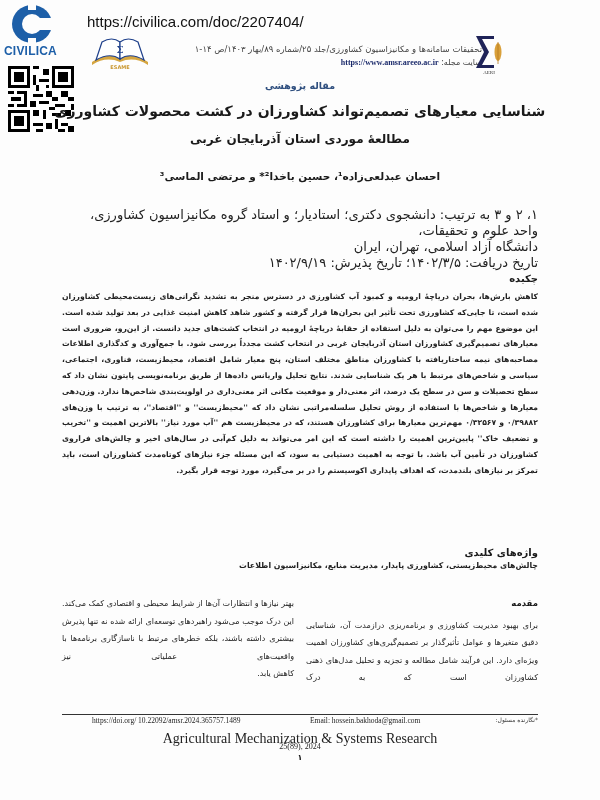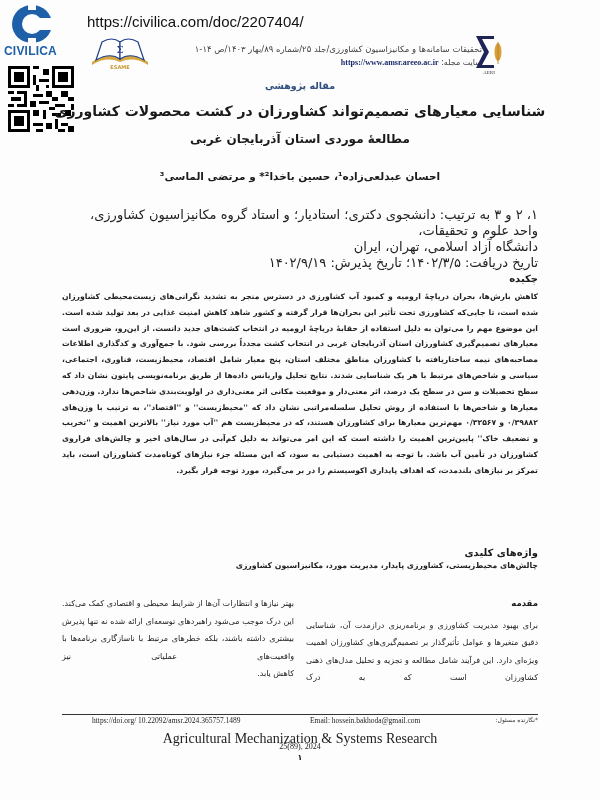--- a/index.html
+++ b/index.html
@@ -157,21 +157,21 @@
 <div class="abs affil">
   <div>۱، ۲ و ۳ به ترتیب: دانشجوی دکتری؛ استادیار؛ و استاد گروه مکانیزاسیون کشاورزی، واحد علوم و تحقیقات،</div>
   <div>دانشگاه آزاد اسلامی، تهران، ایران</div>
   <div>تاریخ دریافت: ۱۴۰۲/۳/۵؛ تاریخ پذیرش: ۱۴۰۲/۹/۱۹</div>
 </div>
 
 <div class="abs abs-head">چکیده</div>
 <div class="abs abs-body">کاهش بارش‌ها، بحران دریاچهٔ ارومیه و کمبود آب کشاورزی در دسترس منجر به تشدید نگرانی‌های زیست‌محیطی کشاورزان شده است، تا جایی‌که کشاورزی تحت تأثیر این بحران‌ها قرار گرفته و کشور شاهد کاهش امنیت غذایی در بعد تولید شده است. این موضوع مهم را می‌توان به دلیل استفاده از حقابهٔ دریاچهٔ ارومیه در انتخاب کشت‌های جدید دانست. از این‌رو، ضروری است معیارهای تصمیم‌گیری کشاورزان استان آذربایجان غربی در انتخاب کشت مجدداً بررسی شود. با جمع‌آوری و کدگذاری اطلاعات مصاحبه‌های نیمه ساختاریافته با کشاورزان مناطق مختلف استان، پنج معیار شامل اقتصاد، محیط‌زیست، فناوری، اجتماعی، سیاسی و شاخص‌های مرتبط با هر یک شناسایی شدند. نتایج تحلیل واریانس داده‌ها از طریق برنامه‌نویسی پایتون نشان داد که سطح تحصیلات و سن در سطح یک درصد، اثر معنی‌دار و موقعیت مکانی اثر معنی‌داری در اولویت‌بندی شاخص‌ها ندارد. وزن‌دهی معیارها و شاخص‌ها با استفاده از روش تحلیل سلسله‌مراتبی نشان داد که ''محیط‌زیست'' و ''اقتصاد''، به ترتیب با وزن‌های ۰/۳۹۸۸۲ و ۰/۳۲۵۶۷ مهم‌ترین معیارها برای کشاورزان هستند، که در محیط‌زیست هم ''آب مورد نیاز'' بالاترین اهمیت و ''تخریب و تضعیف خاک'' پایین‌ترین اهمیت را داشته است که این امر می‌تواند به دلیل کم‌آبی در سال‌های اخیر و چالش‌های فراروی کشاورزان در تأمین آب باشد. با توجه به اهمیت دستیابی به سود، که این مسئله جزء نیازهای کوتاه‌مدت کشاورزان است، باید تمرکز بر نیازهای بلندمدت، که اهداف پایداری اکوسیستم را در بر می‌گیرد، مورد توجه قرار بگیرد.</div>
 
 <div class="abs kw-head">واژه‌های کلیدی</div>
-<div class="abs kw-body">چالش‌های محیط‌زیستی، کشاورزی پایدار، مدیریت مورد، مکانیزاسیون کشاورزی</div>
+<div class="abs kw-body">چالش‌های محیط‌زیستی، کشاورزی پایدار، مدیریت منابع، مکانیزاسیون اطلاعات</div>
 
 <div class="abs intro-head">مقدمه</div>
 <div class="abs col-right">برای بهبود مدیریت کشاورزی و برنامه‌ریزی درازمدت آن، شناسایی دقیق متغیرها و عوامل تأثیرگذار بر تصمیم‌گیری‌های کشاورزان اهمیت ویژه‌ای دارد. این فرآیند شامل مطالعه و تجزیه و تحلیل مدل‌های ذهنی کشاورزان است که به درک</div>
 <div class="abs col-left">
   <div style="text-align-last: justify;">بهتر نیازها و انتظارات آن‌ها از شرایط محیطی و اقتصادی کمک می‌کند. این درک موجب می‌شود راهبردهای توسعه‌ای ارائه شده نه تنها پذیرش بیشتری داشته باشند، بلکه خطرهای مرتبط با ناسازگاری برنامه‌ها با واقعیت‌های عملیاتی نیز</div>
   <div class="last">کاهش یابد.</div>
 </div>
 
 <div class="abs rule"></div>
 <div class="abs doi">https://doi.org/ 10.22092/amsr.2024.365757.1489</div>

